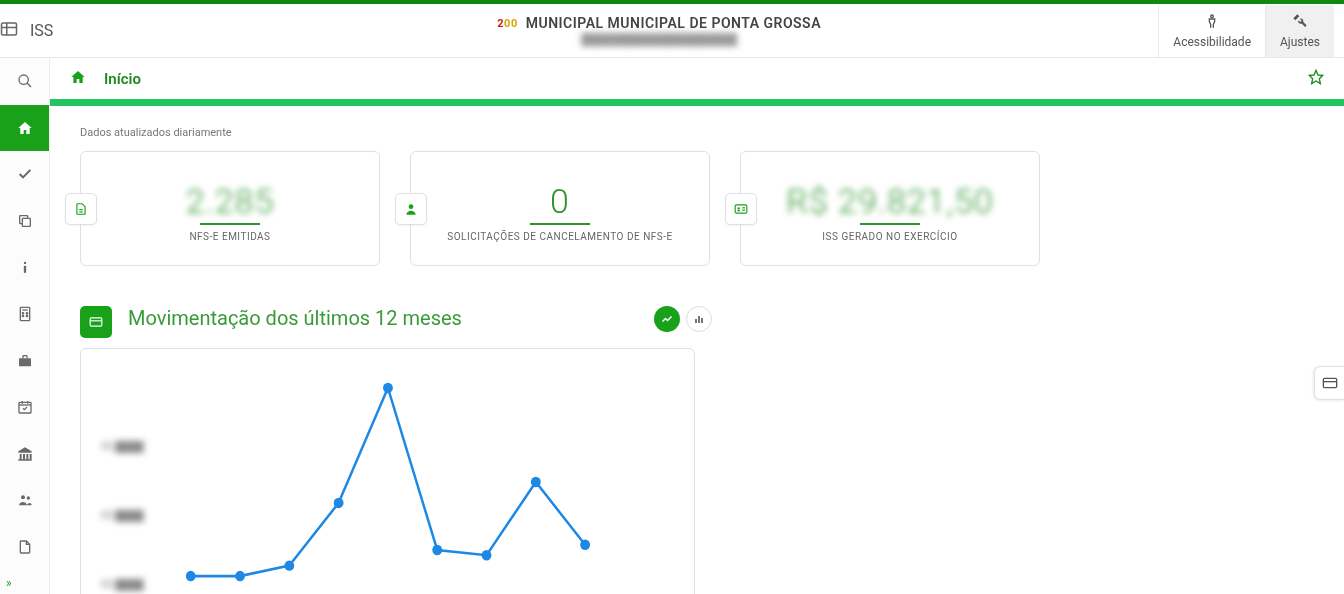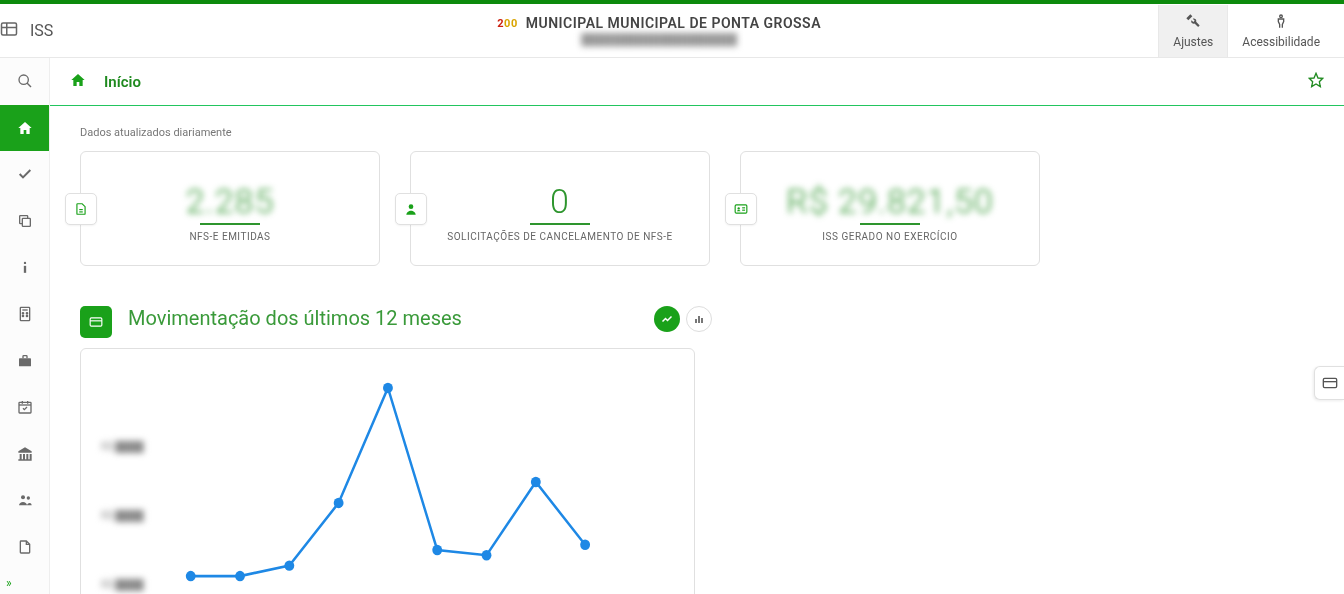--- a/index.html
+++ b/index.html
@@ -14,21 +14,21 @@
     .top-action { display: flex; flex-direction: column; align-items: center; padding: 8px 14px; font-size: 12px; color: #555; cursor: pointer; border-left: 1px solid #e8e8e8; }
     .top-action.active { background: #f0f0f0; }
     .top-action-icon { font-size: 16px; margin-bottom: 2px; }
     .app-title { font-size: 16px; color: #555; }
     .main-wrap { display: flex; height: calc(594px - 58px); }
     .side-nav { width: 50px; background: #fcfcfc; border-right: 1px solid #eee; display: flex; flex-direction: column; }
     .side-item { height: 48px; display: flex; align-items: center; justify-content: center; color: #6a6a6a; cursor: pointer; font-size: 16px; }
     .side-item.active { background: #1aa11a; color: #fff; }
     .side-nav .expand-hint { margin-top: auto; padding: 6px 0 4px 6px; color: #1aa11a; font-size: 12px; }
     .content { flex: 1; display: flex; flex-direction: column; overflow: hidden; position: relative; }
-    .page-header { height: 48px; display: flex; align-items: center; padding: 0 20px; border-bottom: 1px solid #22c55e; }
+    .page-header { height: 48px; display: flex; align-items: center; padding: 0 20px; border-bottom: 7px solid #22c55e; }
     .page-header .home-ico { color: #1aa11a; font-size: 16px; margin-right: 18px; }
     .page-header .title { color: #1f8a1f; font-size: 15px; font-weight: 600; }
     .page-header .star { margin-left: auto; color: #1f8a1f; font-size: 16px; }
     .body-area { flex: 1; padding: 20px 30px; overflow: hidden; position: relative; }
     .section-title { color: #3a9a3a; font-size: 21px; font-weight: 400; }
     .section-row { display: flex; justify-content: space-between; align-items: center; margin-bottom: 12px; }
     .update-note { font-size: 11px; color: #777; }
     .cards { display: flex; gap: 30px; margin-bottom: 40px; }
     .card { position: relative; flex: 0 0 300px; height: 115px; border: 1px solid #e0e0e0; border-radius: 6px; display: flex; flex-direction: column; align-items: center; justify-content: center; padding-top: 6px; }
     .card-icon { position: absolute; left: -16px; top: 50%; transform: translateY(-50%); width: 32px; height: 32px; background: #fff; border: 1px solid #e0e0e0; border-radius: 5px; display: flex; align-items: center; justify-content: center; color: #1aa11a; font-size: 14px; box-shadow: 0 1px 2px rgba(0,0,0,0.05); }
@@ -71,36 +71,36 @@
     <span class="app-title">ISS</span>
   </div>
   <div class="top-center">
     <div class="municipality">
       <span class="logo-200"><span class="two">2</span><span class="zeroes">00</span></span>
       <span>MUNICIPAL MUNICIPAL DE PONTA GROSSA</span>
     </div>
     <div class="muni-sub blur">████████████████████</div>
   </div>
   <div class="top-right">
-    <div class="top-action active">
-      <span class="top-action-icon">
-        <svg width="16" height="16" viewBox="0 0 24 24" fill="currentColor">
-            <path d="M21.7 18.3l-5-5c.5-1.3.3-2.8-.8-3.9C14.7 8.2 13 8 11.7 8.7l2.8 2.8-2 2-2.8-2.8c-.7 1.3-.5 3 .7 4.2 1.1 1.1 2.6 1.3 3.9.8l5 5c.2.2.5.2.7 0l1.7-1.7c.2-.2.2-.5 0-.7zM8 2l-6 6 3 3 6-6-3-3z"></path>
-          </svg>
-      </span>
-      <span>Ajustes</span>
-    </div>
     <div class="top-action">
       <span class="top-action-icon">
         <svg width="16" height="16" viewBox="0 0 24 24" fill="none" stroke="currentColor" stroke-width="2">
             <circle cx="12" cy="5" r="2"></circle>
             <path d="M10 22v-5l-2-4V9h8v4l-2 4v5"></path>
           </svg>
       </span>
       <span>Acessibilidade</span>
+    </div>
+    <div class="top-action active">
+      <span class="top-action-icon">
+        <svg width="16" height="16" viewBox="0 0 24 24" fill="currentColor">
+            <path d="M21.7 18.3l-5-5c.5-1.3.3-2.8-.8-3.9C14.7 8.2 13 8 11.7 8.7l2.8 2.8-2 2-2.8-2.8c-.7 1.3-.5 3 .7 4.2 1.1 1.1 2.6 1.3 3.9.8l5 5c.2.2.5.2.7 0l1.7-1.7c.2-.2.2-.5 0-.7zM8 2l-6 6 3 3 6-6-3-3z"></path>
+          </svg>
+      </span>
+      <span>Ajustes</span>
     </div>
   </div>
 </div>
 
 <div class="main-wrap">
   <div class="side-nav">
     <div class="side-item">
       <svg width="16" height="16" viewBox="0 0 24 24" fill="none" stroke="currentColor" stroke-width="2">
           <circle cx="10" cy="10" r="7"></circle>
           <line x1="21" y1="21" x2="15" y2="15"></line>

